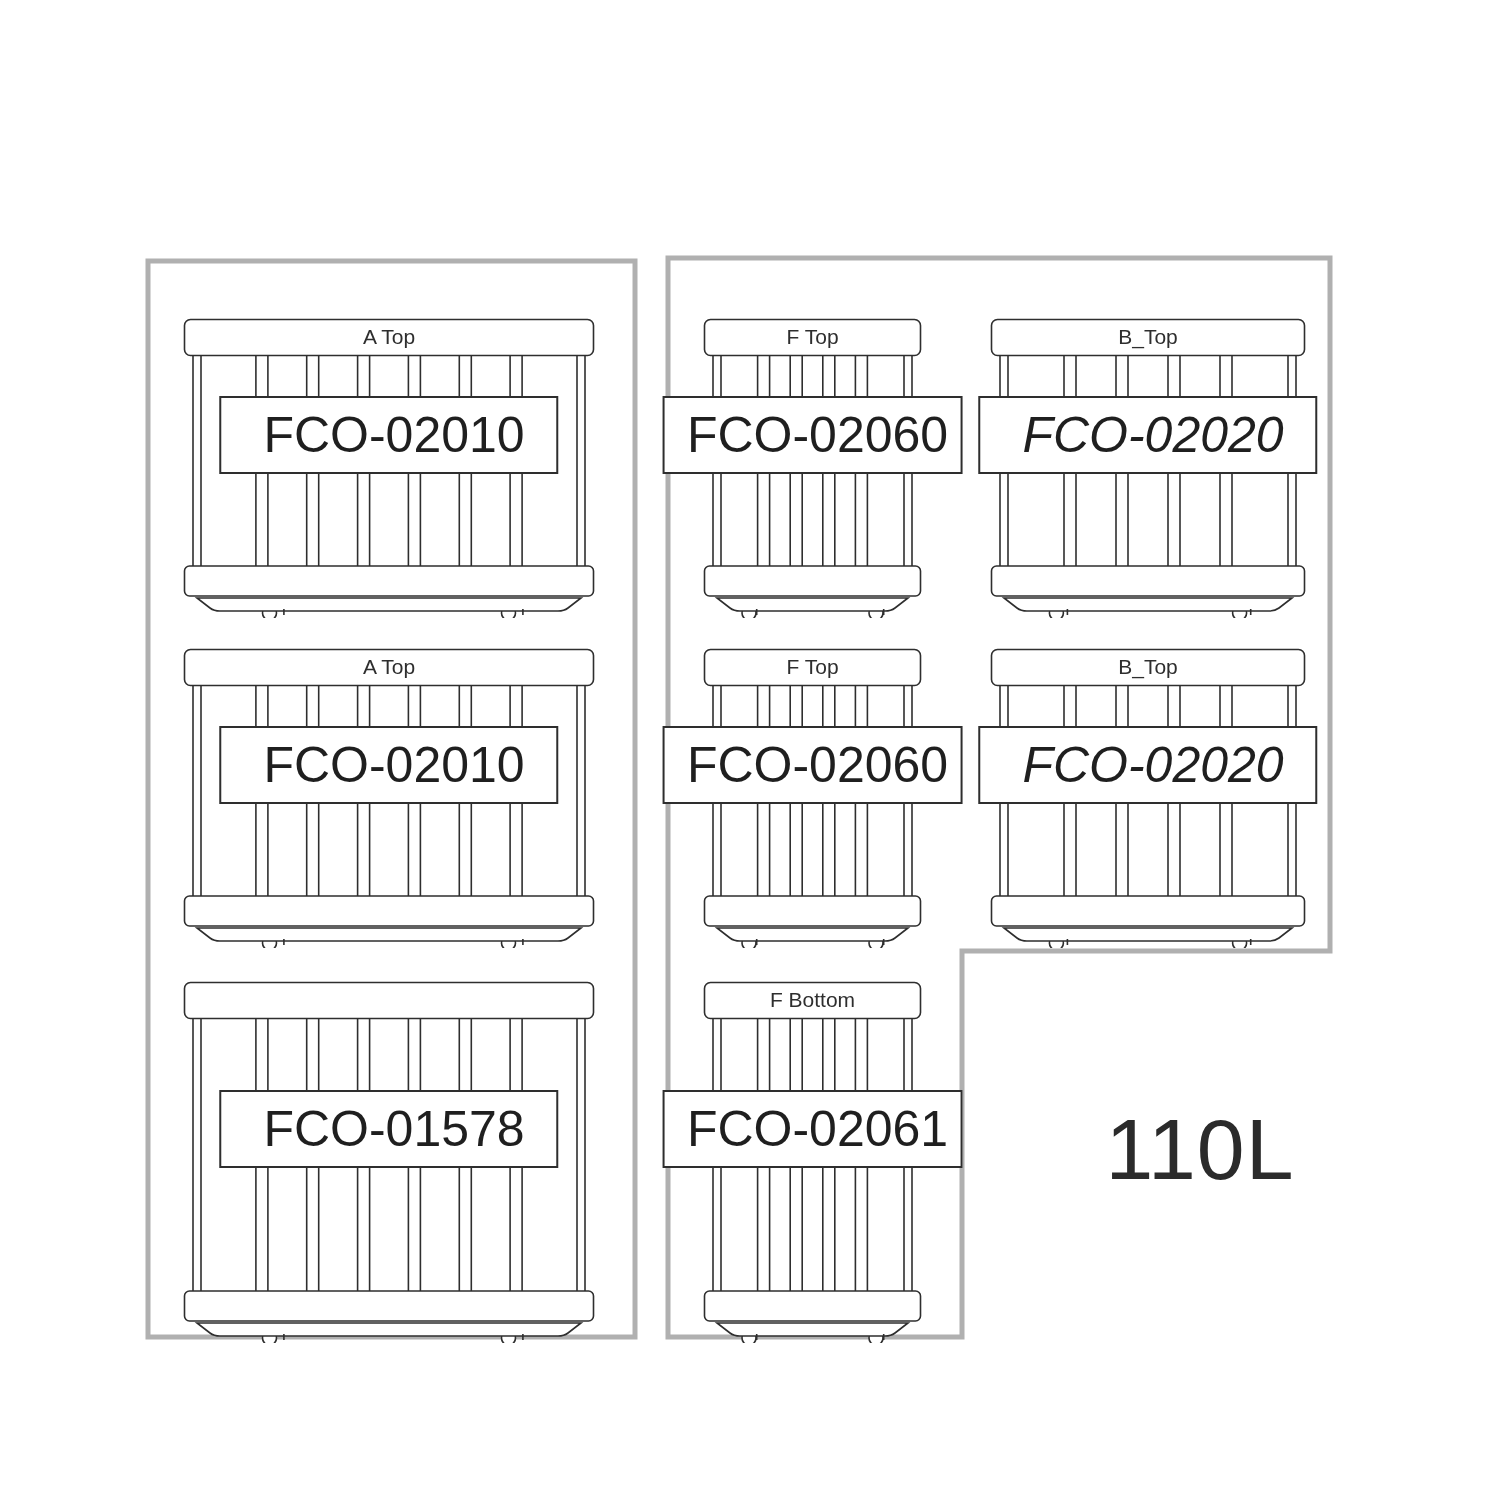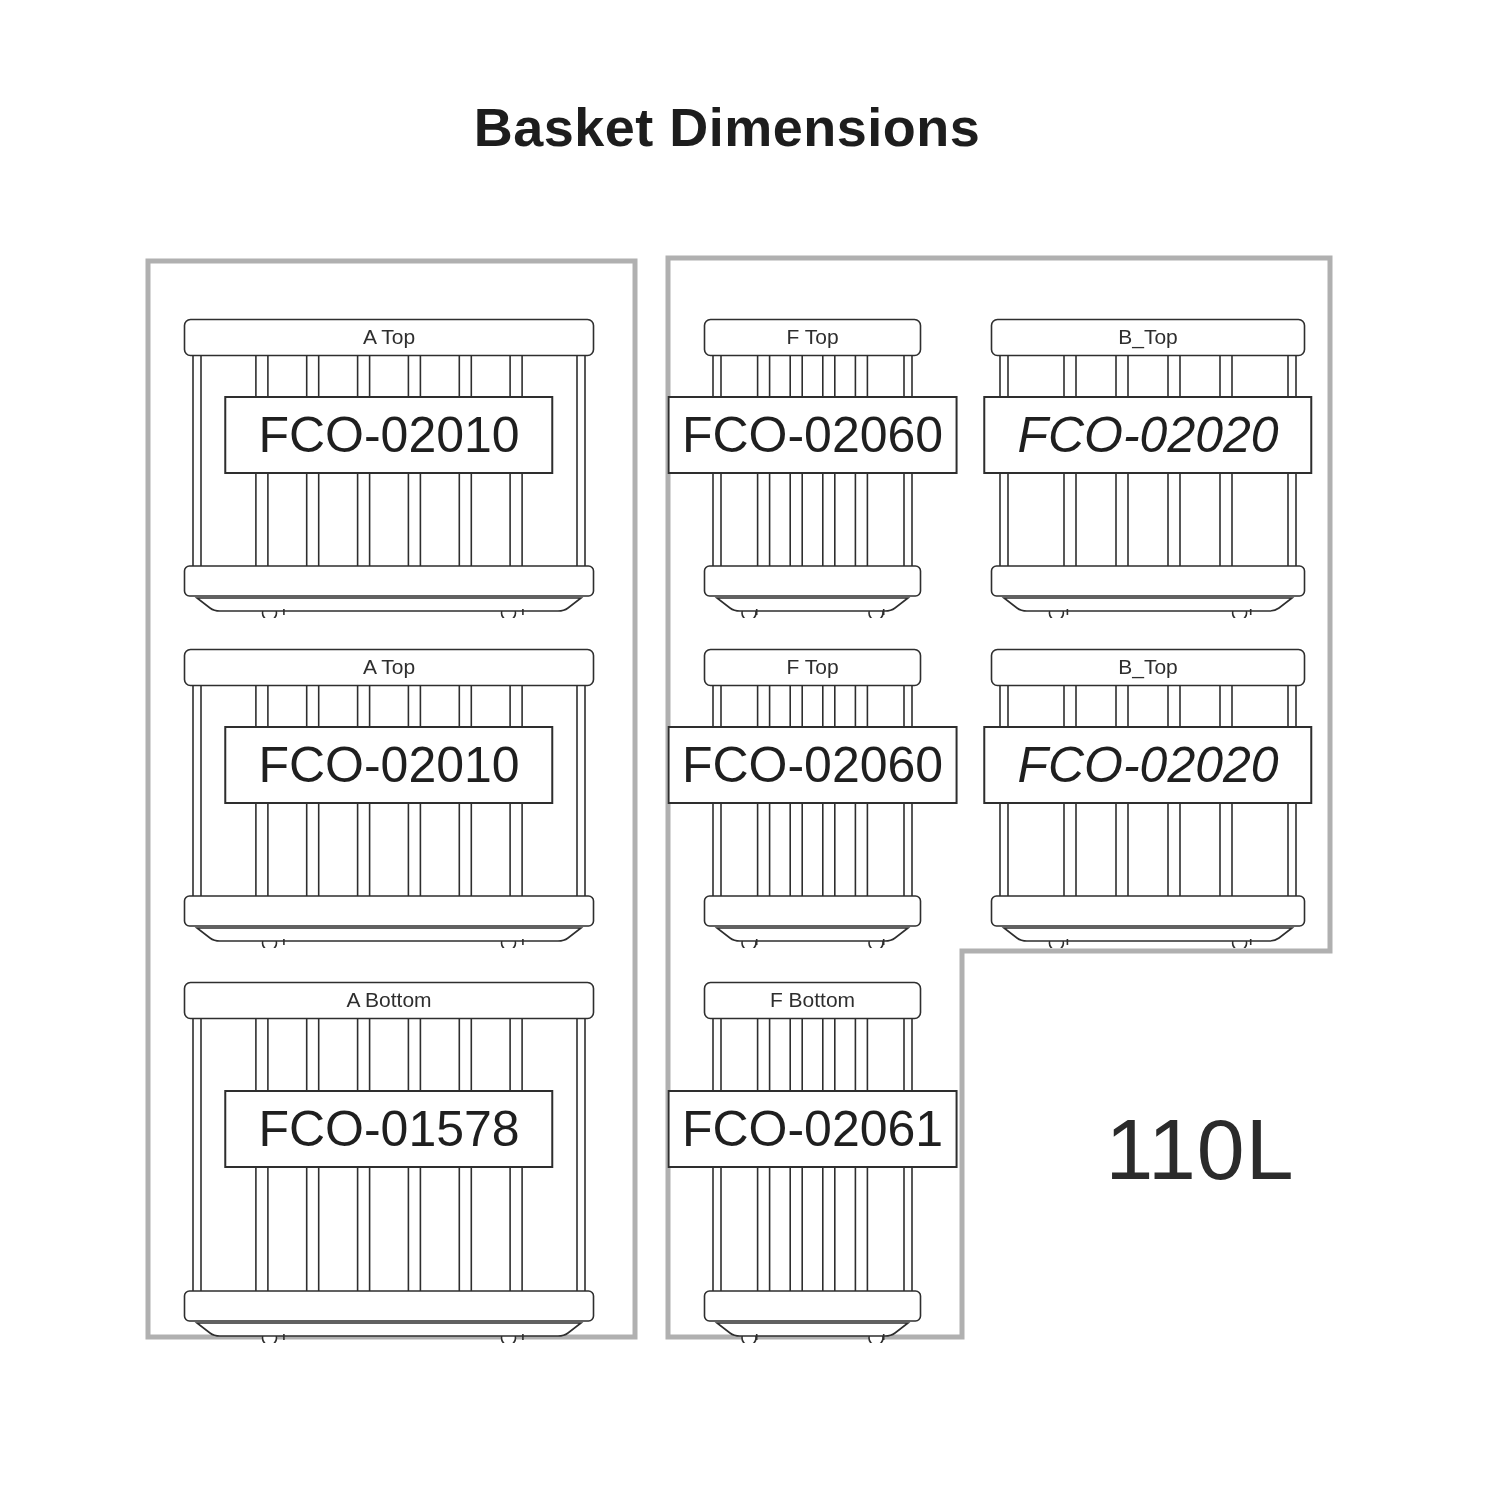--- a/index.html
+++ b/index.html
@@ -19,39 +19,38 @@
 
   .lid-label{
     position:absolute;top:7px;left:0;width:100%;z-index:2;
     text-align:center;font-size:21px;color:#2e2e2e;
   }
 
   .band{
     position:absolute;top:26%;left:50%;transform:translateX(-50%);
     height:74px;z-index:3;background:#ffffff;border:2px solid #2e2e2e;
     display:flex;align-items:center;justify-content:center;
-    font-size:50px;color:#1f1f1f;white-space:nowrap;
+    font-size:50px;color:#1f1f1f;white-space:nowrap;padding-left:10px;
   }
   .basket.tall .band{top:30%;}
   .band-a{width:79%;}
   .band-f{width:131%;}
   .band-b{width:103%;font-style:italic;}
 
   .capacity{
     position:absolute;left:1060px;top:1100px;width:280px;
     text-align:center;font-size:86px;font-weight:400;color:#2b2b2b;
     letter-spacing:1px;
   }
 </style>
 </head>
 <body>
 
 <div class="canvas">
 
-  <div class="title">Basket Dimensions</div>
 
   <svg class="panels" width="1490" height="1492" viewBox="0 0 1490 1492">
     <rect x="148" y="261" width="487" height="1076" fill="none" stroke-width="5" stroke="#b0b0b0"></rect>
     <polygon points="668,258 1330,258 1330,951 962,951 962,1337 668,1337" fill="none" stroke-width="5" stroke="#b0b0b0"></polygon>
   </svg>
 
   <div class="basket" style="left:183px;top:300px;width:412px;height:300px;">
       <svg class="crate" width="412" height="300" viewBox="0 0 412 300">
         <g fill="none" stroke="#2e2e2e" stroke-width="1.6">
           <line x1="10.0" y1="38.0" x2="10.0" y2="248.0"></line>
@@ -136,21 +135,20 @@
           <line x1="339.1" y1="38.0" x2="339.1" y2="310.0"></line>
           <circle cx="86.5" cy="357" r="7" fill="#ffffff"></circle>
           <circle cx="325.5" cy="357" r="7" fill="#ffffff"></circle>
           <path d="M14 342 L398 342 L385 352 Q381 355 375 355 L37 355 Q31 355 27 352 Z" fill="#ffffff"></path>
           <line x1="100.9" y1="353.0" x2="100.9" y2="359.0"></line>
           <line x1="339.9" y1="353.0" x2="339.9" y2="359.0"></line>
           <rect x="1.5" y="310" width="409" height="30" rx="5" fill="#ffffff"></rect>
           <rect x="1.5" y="1.5" width="409" height="36" rx="6" fill="#ffffff"></rect>
         </g>
       </svg>
-    <div class="lid-label">A Bottom</div>
     <div class="band band-a">FCO-01578</div>
   </div>
 
   <div class="basket" style="left:703px;top:300px;width:219px;height:300px;">
       <svg class="crate" width="219" height="300" viewBox="0 0 219 300">
         <g fill="none" stroke="#2e2e2e" stroke-width="1.6">
           <line x1="10.0" y1="38.0" x2="10.0" y2="248.0"></line>
           <line x1="18.0" y1="38.0" x2="18.0" y2="248.0"></line>
           <line x1="209.0" y1="38.0" x2="209.0" y2="248.0"></line>
           <line x1="201.0" y1="38.0" x2="201.0" y2="248.0"></line>

